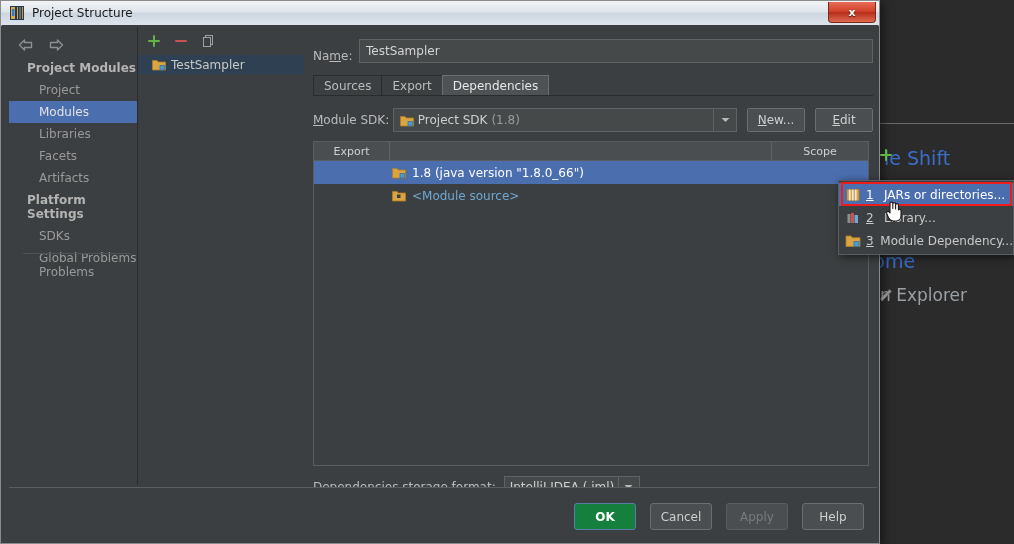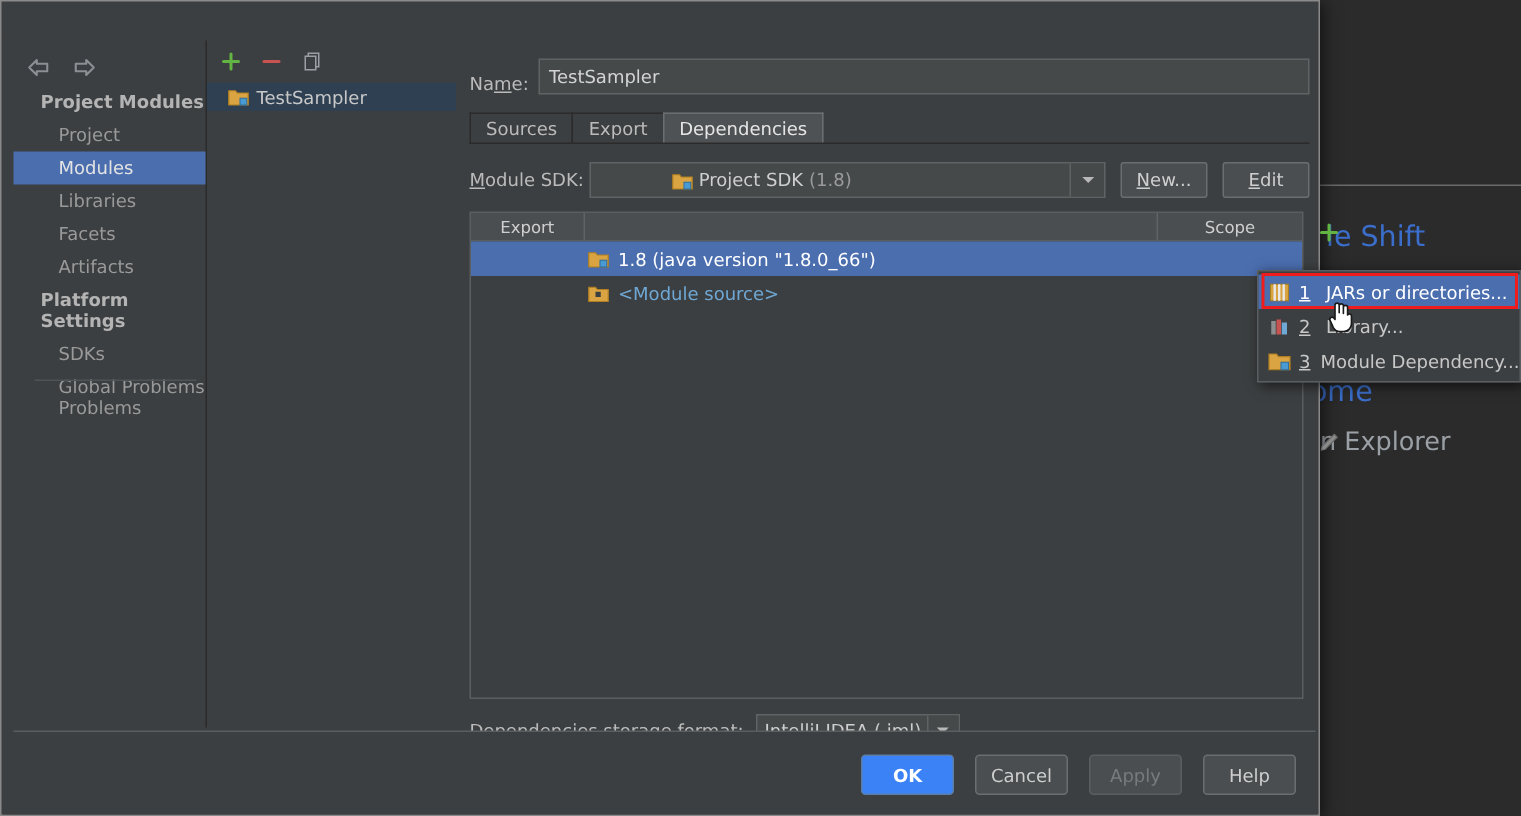--- a/index.html
+++ b/index.html
@@ -86,21 +86,21 @@
     background:#3c3f41;border:1px solid #2b2b2b;border-bottom:none;margin-right:-1px;
     box-sizing:border-box;
   }
   .tab.active{background:#4e5254;color:#e6e6e6;border-color:#6a6e70;}
   #tabline{position:absolute;left:8px;top:68px;width:560px;height:1px;background:#2b2b2b;}
 
   #sdkrow{position:absolute;left:8px;top:80px;width:560px;height:26px;display:flex;align-items:center;}
   #sdklabel{width:80px;font-size:12px;color:#bbb;}
   #sdkcombo{
     width:345px;height:24px;box-sizing:border-box;background:#45494a;border:1px solid #5e6364;
-    display:flex;align-items:center;position:relative;padding-left:48px;
+    display:flex;align-items:center;position:relative;
   }
   #sdkcombo .txt{font-size:12px;color:#cfcfcf;padding-left:4px;}
   #sdkcombo .grey{color:#9b9b9b;}
   .combo-arrow{
     position:absolute;right:0;top:0;width:22px;height:22px;
     background:#45494a;border-left:1px solid #5e6364;
     display:flex;align-items:center;justify-content:center;
   }
   .btn{
     height:24px;min-width:58px;box-sizing:border-box;background:#4a4e50;border:1px solid #6a6e70;
@@ -135,21 +135,21 @@
 
   
   #bottom-sep{position:absolute;left:7px;top:462px;width:868px;height:1px;background:#5a5e60;}
   #bottom-panel{position:absolute;left:7px;top:463px;width:868px;height:54px;background:#3c3f41;}
   #buttonbar{position:absolute;right:14px;top:478px;display:flex;gap:14px;}
   .dbtn{
     width:62px;height:27px;box-sizing:border-box;border-radius:3px;border:1px solid #6a6e70;
     background:#4a4e50;color:#cfcfcf;font-size:12px;display:flex;align-items:center;justify-content:center;
     font-family:"DejaVu Sans","Liberation Sans",sans-serif;
   }
-  .dbtn.default{background:#3b82f6;border-color:#5b7ea8;color:#ffffff;font-weight:bold;}
+  .dbtn.default{background:#15803d;border-color:#5b7ea8;color:#ffffff;font-weight:bold;}
   .dbtn.disabled{color:#777b7d;border-color:#5a5e60;}
 
   
   #ctxmenu{
     position:absolute;left:838px;top:180px;width:176px;
     background:#3c3f41;border:1px solid #5a5e60;box-sizing:border-box;
     box-shadow:2px 2px 8px rgba(0,0,0,.6);
     padding:2px 0;
   }
   .mi{height:23px;display:flex;align-items:center;font-size:12px;color:#c8c8c8;padding-left:6px;box-sizing:border-box;}
@@ -174,20 +174,34 @@
   <div id="ide-hr"></div>
   <div id="bg-vline1"></div>
   <div id="bg-vline2"></div>
   <div class="bg-text" id="bg-shift">le Shift</div>
   <div class="bg-text" id="bg-home">Home</div>
   <div class="bg-text" id="bg-explorer">n Explorer</div>
 </div>
 
 <div id="dialog">
 
+  <div id="titlebar">
+    <span id="title-icon">
+      <svg width="16" height="16" viewBox="0 0 16 16" class="ico">
+        <rect x="1" y="1" width="14" height="14" fill="#1b3a5c"></rect>
+        <rect x="2" y="2" width="12" height="12" fill="#e8a33d"></rect>
+        <rect x="6" y="2" width="2" height="12" fill="#1b3a5c"></rect>
+        <rect x="9" y="2" width="1.6" height="12" fill="#1b3a5c"></rect>
+        <rect x="11.5" y="2" width="1.6" height="12" fill="#1b3a5c"></rect>
+        <rect x="3" y="4" width="2.4" height="7" fill="#2a7fc9"></rect>
+      </svg>
+    </span>
+    <span id="title-text">Project Structure</span>
+    <span id="close-btn">x</span>
+  </div>
 
   <div id="body">
 
     <div id="leftnav">
       <div id="navarrows">
         <span class="arrow">
           <svg width="18" height="16" viewBox="0 0 18 16" class="ico">
             <path d="M7.5 3 L2.5 8 L7.5 13 L7.5 10.5 L14.5 10.5 L14.5 5.5 L7.5 5.5 Z" fill="none" stroke="#8b9094" stroke-width="1.4" stroke-linejoin="round"></path>
           </svg>
         </span>

